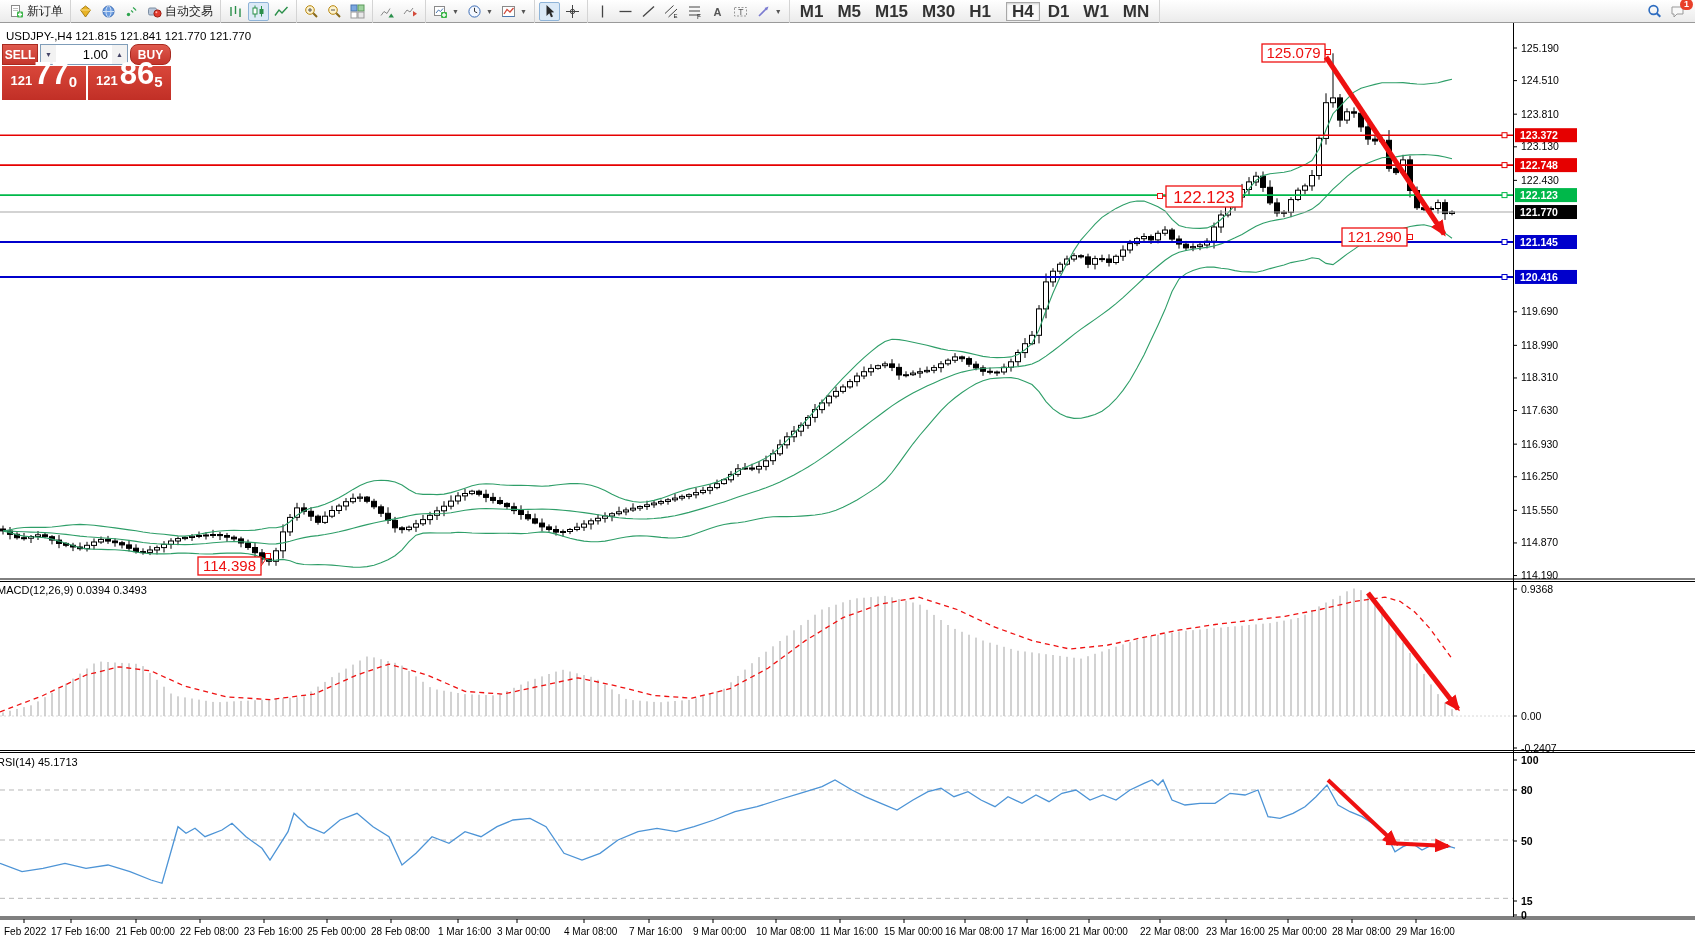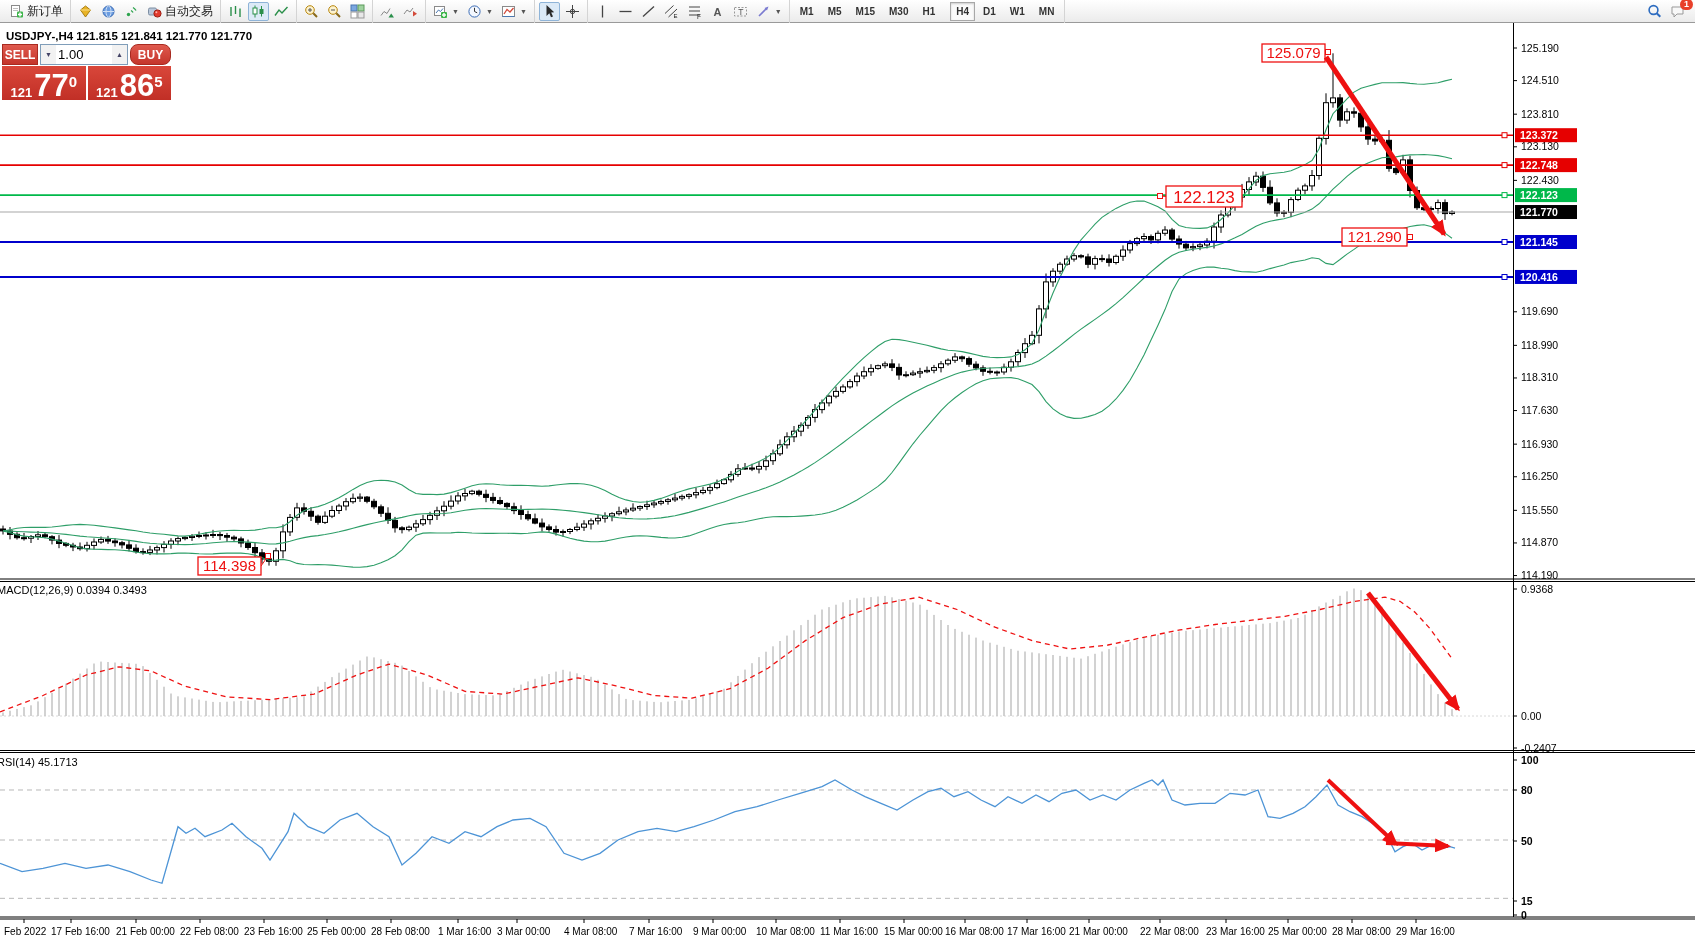--- a/index.html
+++ b/index.html
@@ -7,49 +7,49 @@
   
   .toolbar{position:relative;height:23px;background:linear-gradient(#ffffff,#ebebeb);
            border-bottom:1px solid #9a9a9a;display:flex;align-items:center;
            padding:0 2px;box-sizing:border-box;white-space:nowrap;}
   .tgroup{display:flex;align-items:center;height:22px;padding:16px 3px;border-right:1px solid #d4d4d4;}
   .tbtn{display:inline-flex;align-items:center;gap:3px;padding:1px 2px;margin:0 1px;
         border:1px solid transparent;border-radius:2px;height:19px;box-sizing:border-box;
         font-size:12px;color:#222;cursor:default;}
   .tbtn.active{background:#dceaf7;border-color:#8fb4d8;}
   .tbtn .caret{font-size:7px;color:#555;margin-left:1px;}
-  .tf{font-size:10px;font-weight:bold;color:#333;padding:2px 5px;margin:0 1px;
+  .tf{font-size:17px;font-weight:bold;color:#333;padding:2px 5px;margin:0 1px;
       border:1px solid transparent;line-height:13px;}
   .tf.active{background:#fafafa;border:1px solid #a8a8a8;box-shadow:inset 0 1px 2px rgba(0,0,0,.18);margin-left:8px;}
   .toolbar-spacer{flex:1;}
   .tright{display:flex;align-items:center;padding-right:4px;}
   .badge{position:relative;display:inline-block;}
   .badge .bdg{position:absolute;top:-4px;right:-6px;background:#e8402a;color:#fff;
               border-radius:8px;font-size:9px;font-weight:bold;padding:0 4px;line-height:11px;}
   
   .chart-area{position:relative;width:1695px;height:920px;background:#fff;}
   #chart-svg{position:absolute;left:0;top:0;}
   #chart-svg text{font-family:"Liberation Sans",sans-serif;}
-  .symbol-line{position:absolute;left:6px;top:7px;font-size:11.5px;font-weight:bold;color:#000;}
+  .symbol-line{position:absolute;left:6px;top:7px;font-size:11.5px;font-weight:normal;color:#000;}
   .ind-label{position:absolute;left:-3px;font-size:11px;color:#000;}
   
   .tw{position:absolute;left:2px;top:21px;width:169px;}
   .tw-row1{display:flex;height:21px;}
   .tw-sell,.tw-buy{background:linear-gradient(#e05a4e,#c4352b);color:#fff;border:1px solid #a82a20;
         font-size:12px;font-weight:bold;width:44px;box-sizing:border-box;padding:0;cursor:default;
         font-family:"Liberation Sans",sans-serif;}
   .tw-buy{width:50px;border-radius:8px;}
   .tw-spin{display:flex;border:1px solid #7f9db9;background:#fff;height:21px;box-sizing:border-box;
            margin:0 2px;flex:1;}
   .tw-spin button{width:15px;border:none;background:#f2f2f2;font-size:7px;color:#446;padding:0;}
-  .tw-spin input{flex:1;border:none;outline:none;text-align:left;font-size:13px;width:50px;
+  .tw-spin input{flex:1;border:none;outline:none;text-align:right;font-size:13px;width:50px;
                  padding-right:4px;font-family:"Liberation Sans",sans-serif;}
   .tw-row2{display:flex;margin-top:1px;height:34px;}
   .tw-price{background:linear-gradient(#d9473a,#c12f26);color:#fff;flex:1;display:flex;
-            align-items:flex-end;justify-content:center;padding-bottom:0;cursor:default;}
+            align-items:flex-end;justify-content:center;padding-bottom:12px;cursor:default;}
   .tw-price + .tw-price{margin-left:2px;}
   .tw-price .sm{font-size:13px;font-weight:bold;margin-right:2px;line-height:15px;}
   .tw-price .bg{font-size:31px;font-weight:bold;line-height:28px;}
   .tw-price .sup{font-size:15px;font-weight:bold;line-height:30px;vertical-align:top;
                  align-self:flex-start;margin-top:1px;}
 </style>
 </head>
 <body>
 
 <div class="toolbar" id="toolbar">

